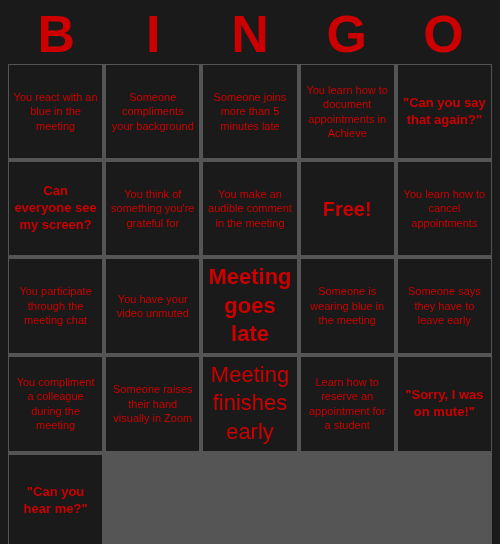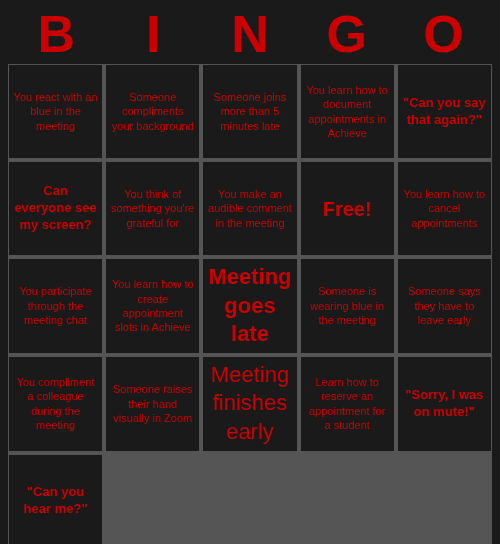--- a/index.html
+++ b/index.html
@@ -107,21 +107,21 @@
       <div class="bingo-cell free-space">
         <span class="cell-text">Free!</span>
       </div>
       <div class="bingo-cell">
         <span class="cell-text">You learn how to cancel appointments</span>
       </div>
       <div class="bingo-cell">
         <span class="cell-text">You participate through the meeting chat</span>
       </div>
       <div class="bingo-cell">
-        <span class="cell-text">You learn how to create appointment slots in Achieve</span>
+        <span class="cell-text">You have your video unmuted</span>
       </div>
       <div class="bingo-cell meeting-late">
         <span class="cell-text">Meeting goes late</span>
       </div>
       <div class="bingo-cell">
         <span class="cell-text">Someone is wearing blue in the meeting</span>
       </div>
       <div class="bingo-cell">
         <span class="cell-text">Someone says they have to leave early</span>
       </div>

